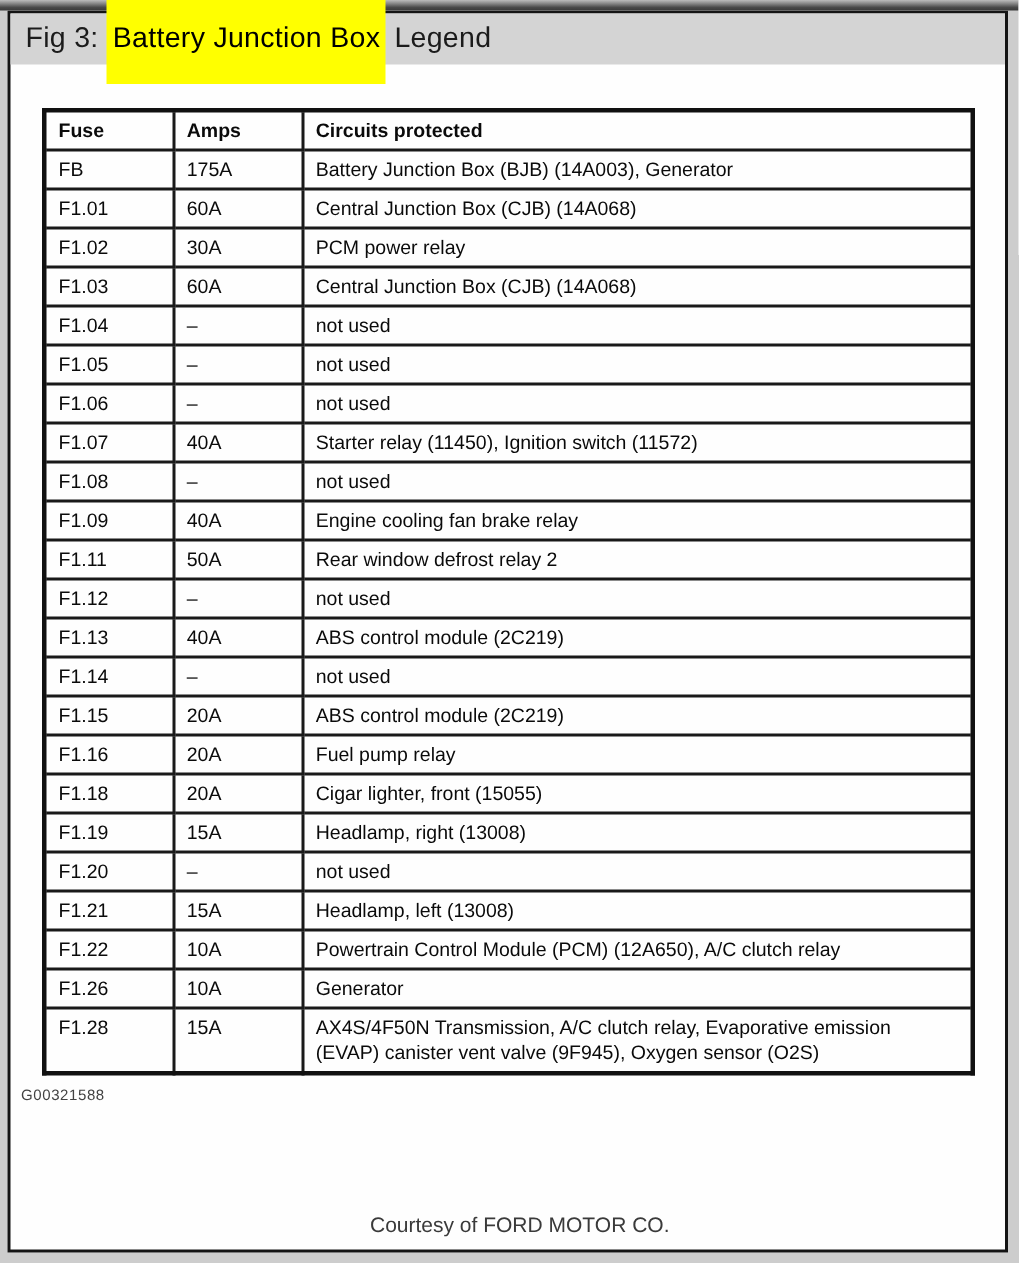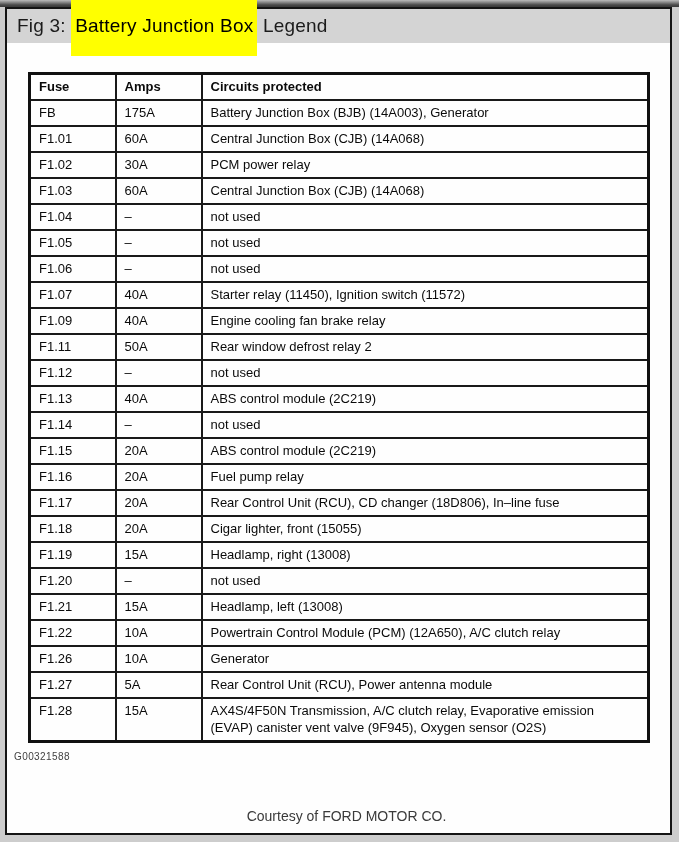--- a/index.html
+++ b/index.html
@@ -135,20 +135,25 @@
             <td>F1.06</td>
             <td>–</td>
             <td>not used</td>
           </tr>
           <tr>
             <td>F1.07</td>
             <td>40A</td>
             <td>Starter relay (11450), Ignition switch (11572)</td>
           </tr>
           <tr>
+            <td>F1.08</td>
+            <td>–</td>
+            <td>not used</td>
+          </tr>
+          <tr>
             <td>F1.09</td>
             <td>40A</td>
             <td>Engine cooling fan brake relay</td>
           </tr>
           <tr>
             <td>F1.11</td>
             <td>50A</td>
             <td>Rear window defrost relay 2</td>
           </tr>
           <tr>
@@ -170,25 +175,20 @@
             <td>F1.15</td>
             <td>20A</td>
             <td>ABS control module (2C219)</td>
           </tr>
           <tr>
             <td>F1.16</td>
             <td>20A</td>
             <td>Fuel pump relay</td>
           </tr>
           <tr>
-            <td>F1.17</td>
-            <td>20A</td>
-            <td>Rear Control Unit (RCU), CD changer (18D806), In–line fuse</td>
-          </tr>
-          <tr>
             <td>F1.18</td>
             <td>20A</td>
             <td>Cigar lighter, front (15055)</td>
           </tr>
           <tr>
             <td>F1.19</td>
             <td>15A</td>
             <td>Headlamp, right (13008)</td>
           </tr>
           <tr>
@@ -205,25 +205,20 @@
             <td>F1.22</td>
             <td>10A</td>
             <td>Powertrain Control Module (PCM) (12A650), A/C clutch relay</td>
           </tr>
           <tr>
             <td>F1.26</td>
             <td>10A</td>
             <td>Generator</td>
           </tr>
           <tr>
-            <td>F1.27</td>
-            <td>5A</td>
-            <td>Rear Control Unit (RCU), Power antenna module</td>
-          </tr>
-          <tr>
             <td>F1.28</td>
             <td>15A</td>
             <td>AX4S/4F50N Transmission, A/C clutch relay, Evaporative emission (EVAP) canister vent valve (9F945), Oxygen sensor (O2S)</td>
           </tr>
         </tbody>
     </table>
 
     <div class="figure-id">G00321588</div>
   </div>
 

